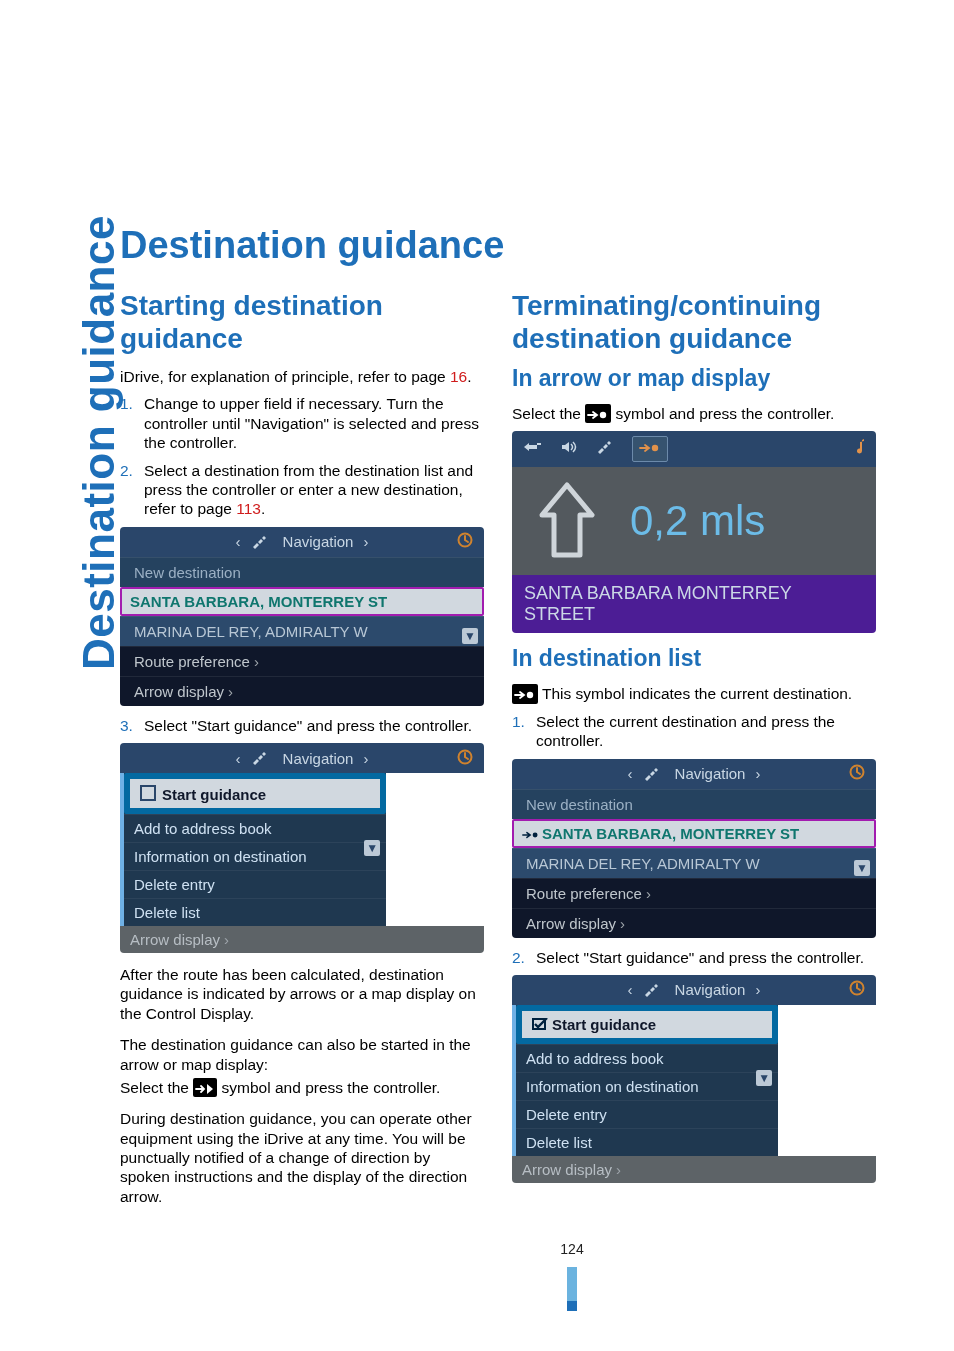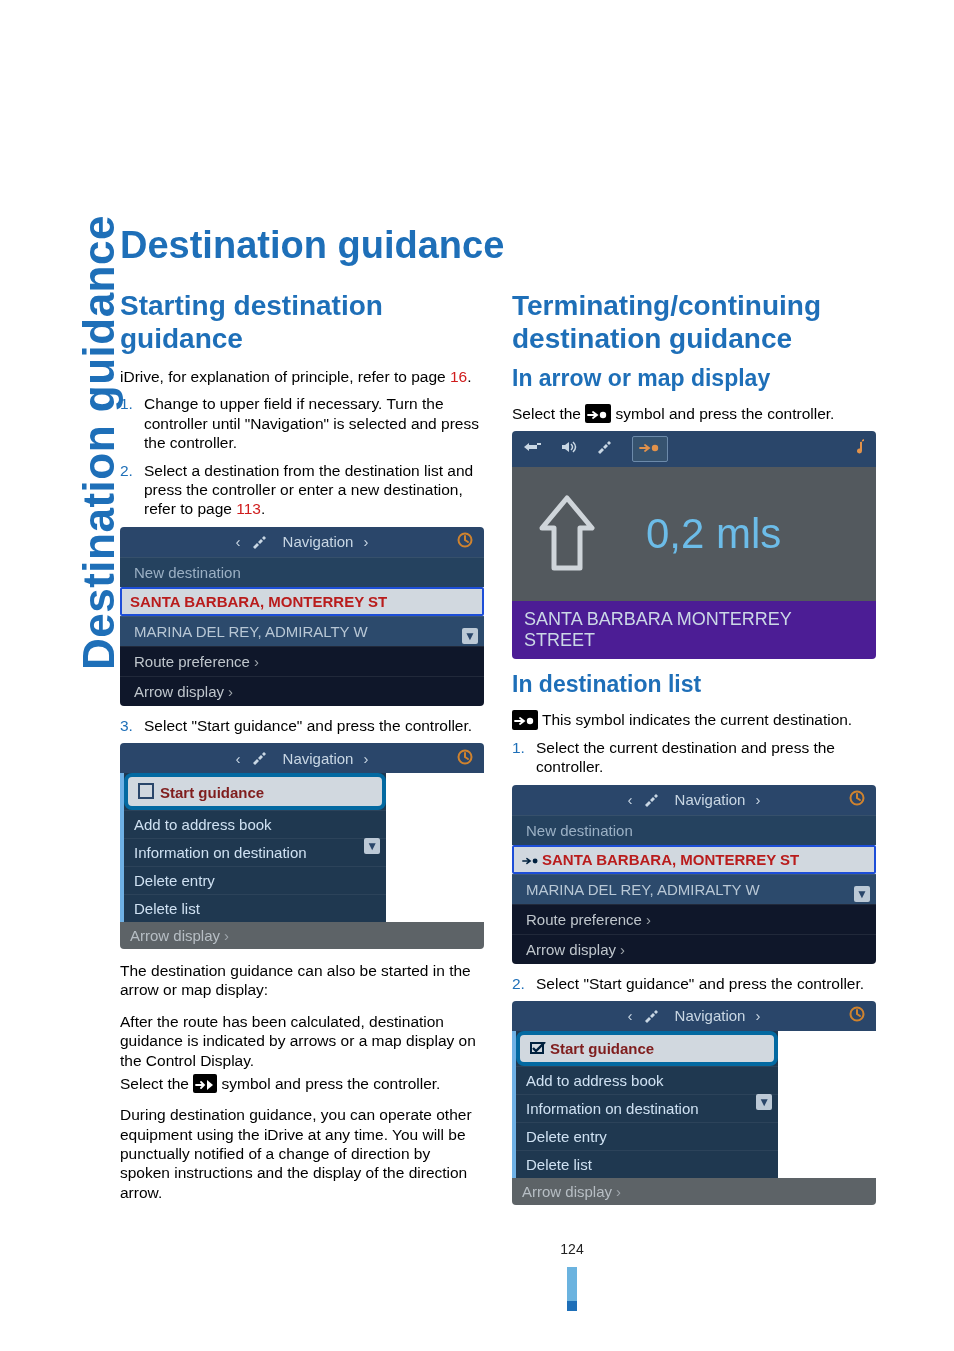--- a/index.html
+++ b/index.html
@@ -114,22 +114,22 @@
   }
   .nav-row {
     padding: 6px 14px;
     color: #e4ecf3;
     border-top: 1px solid rgba(255,255,255,0.08);
   }
   .nav-block-dark { background: #25425f; }
   .nav-row.newdest { color: #9bb0c4; font-weight: 400; }
   .nav-row.selected {
     background: #d1d8df;
-    color: #b91c1c;
-    border: 2px solid #1d4ed8;
+    color: #0f766e;
+    border: 2px solid #a21caf;
     border-radius: 2px;
     font-weight: 600;
     padding: 4px 8px;
   }
   .nav-row.sublabel {
     color: #b8c7d5;
     background: #2c4a6c;
   }
   .nav-row.pref, .nav-row.arrow {
     background: #0f172a;
@@ -157,23 +157,23 @@
     background: #1f3850;
     color: #cfe1f2;
     border-left: 4px solid #6fb1e6;
   }
   .nav-options .opt-row {
     padding: 5px 10px;
     border-top: 1px solid rgba(255,255,255,0.06);
   }
   .nav-options .opt-row.start {
     background: #d1d8df;
-    color: #7f1d1d;
-    border: 4px solid #0369a1;
-    border-radius: 8px;
+    color: #0f172a;
+    border: 6px solid #0369a1;
+    border-radius: 2px;
     font-weight: 600;
     position: relative;
   }
   .nav-options .opt-row.start .sq {
     width: 12px;
     height: 12px;
     border: 2px solid #2a466a;
     display: inline-block;
     margin-right: 6px;
     position: relative;
@@ -217,25 +217,25 @@
     padding: 3px 6px;
     border-radius: 2px;
     color: #e2924a;
   }
   .arrowshot .topbar .musicnote {
     margin-left: auto;
     color: #e2924a;
   }
   .arrowshot .mid {
     background: #53595e;
-    height: 134px;
+    height: 108px;
     display: flex;
     align-items: center;
     padding: 0 20px;
-    gap: 44px;
+    gap: 28px;
   }
   .big-up {
     width: 70px;
     height: 80px;
     position: relative;
   }
   .big-up svg { width: 70px; height: 80px; }
   .dist {
     color: #6cbce8;
     font-size: 42px;
@@ -368,23 +368,23 @@
           <div class="opt-row start"><span class="sq"></span><span>Start guidance</span></div>
           <div class="opt-row">Add to address book</div>
           <div class="opt-row">Information on destination</div>
           <div class="opt-row">Delete entry</div>
           <div class="opt-row">Delete list</div>
           <div class="opt-scroll">▼</div>
         </div>
         <div class="arrow-disp-row"><span>Arrow display</span><span class="caret-small">›</span></div>
       </div>
 
+      <p class="body">After the route has been calculated, destination guidance is indicated by arrows or a map dis­play on the Control Display.</p>
+
       <p class="body">The destination guidance can also be started in the arrow or map display:</p>
-
-      <p class="body">After the route has been calculated, destination guidance is indicated by arrows or a map dis­play on the Control Display.</p>
       <p class="body" style="margin-top:-4px">
         <span>Select the </span><span class="sym-inline"><svg width="20" height="12" viewBox="0 0 20 12">
               <path d="M1 6 L9 6 M6 3 L9 6 L6 9" stroke="#fff" stroke-width="1.8" fill="none" stroke-linecap="round"></path>
               <polygon points="12,1 18,6 12,11" fill="#fff"></polygon>
             </svg></span><span> symbol and press the controller.</span>
       </p>
 
       <p class="body">During destination guidance, you can operate other equipment using the iDrive at any time. You will be punctually notified of a change of direction by spoken instructions and the display of the direction arrow.</p>
     </div>
 

